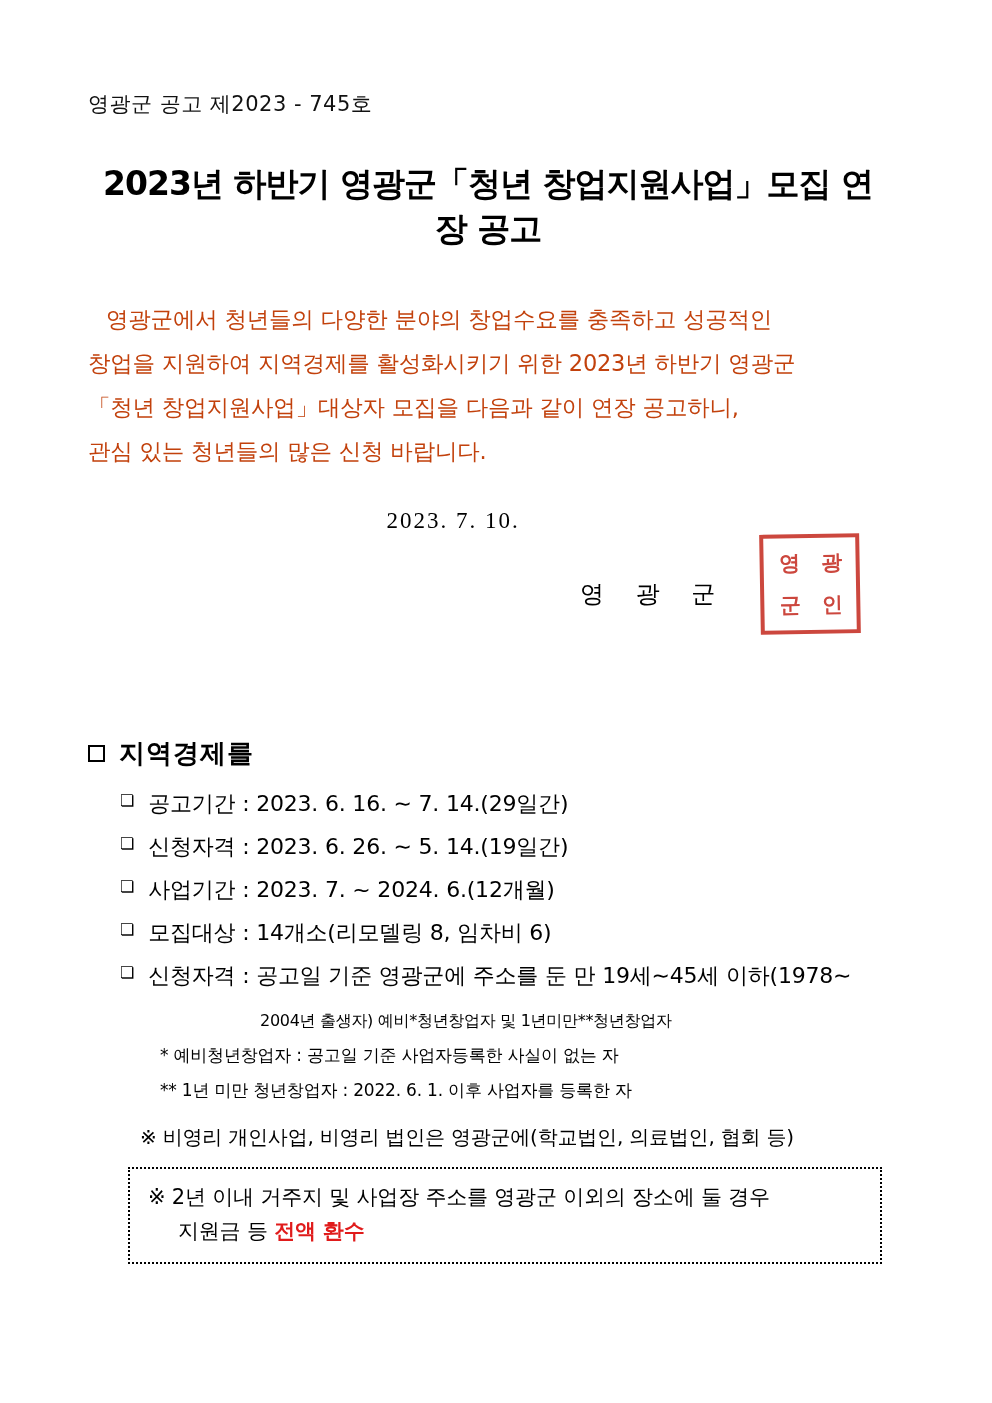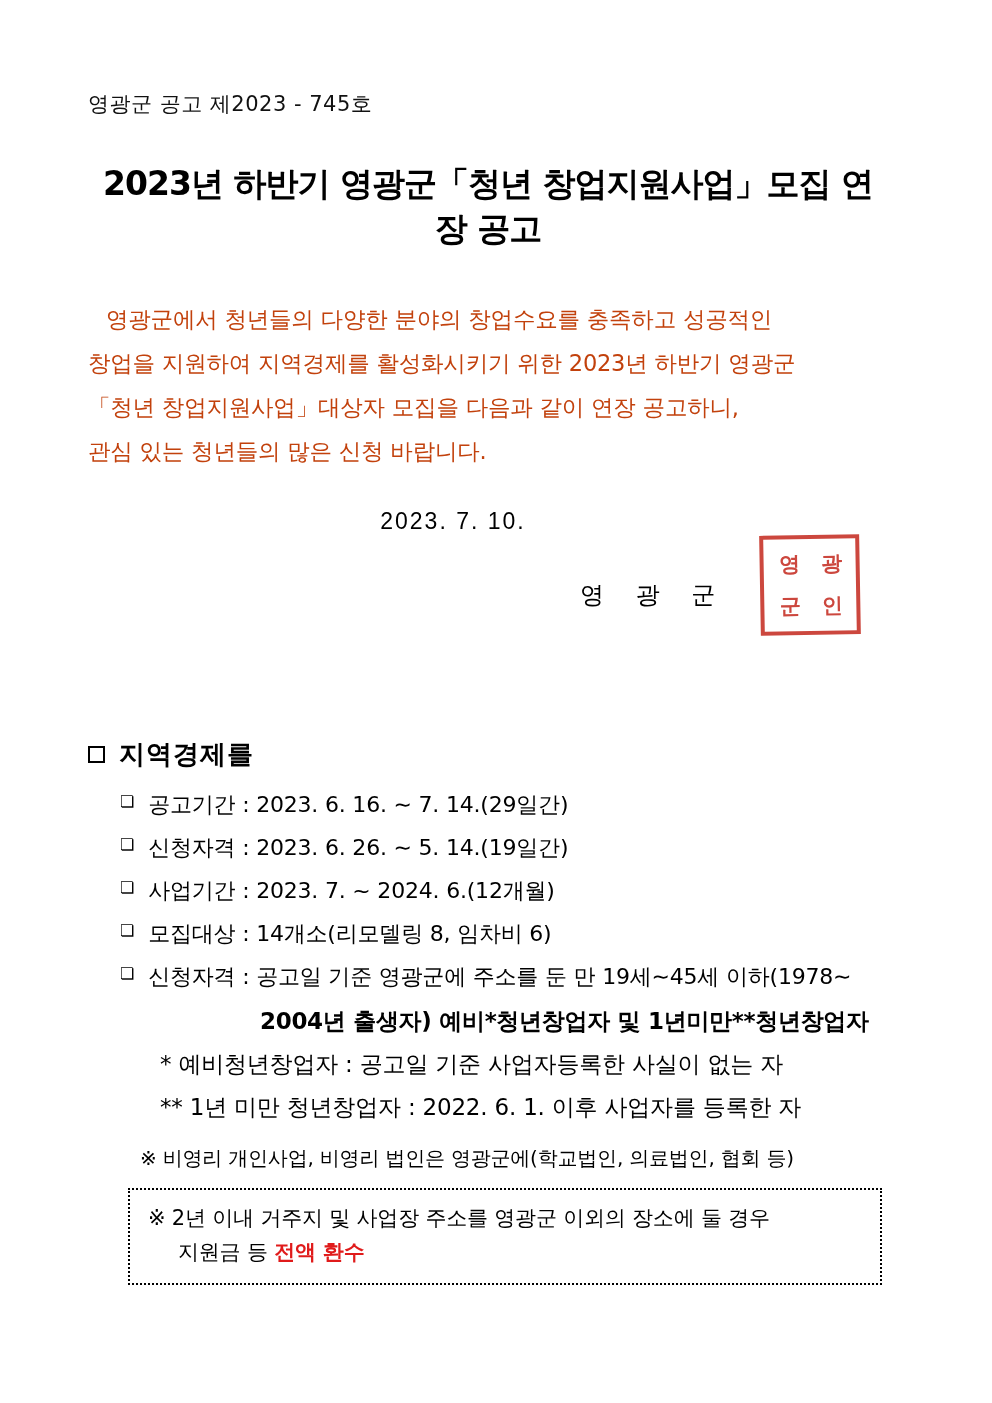--- a/index.html
+++ b/index.html
@@ -50,21 +50,21 @@
     color: #c2410c;
   }
   .intro .indent {
     padding-left: 18px;
   }
   .date-line {
     margin-top: 34px;
     text-align: center;
     font-size: 23px;
     letter-spacing: 2px;
-    font-family: Liberation Sans, sans-serif;
+    font-family: Liberation Serif, serif;
     padding-right: 70px;
   }
   .signer-row {
     margin-top: 22px;
     position: relative;
     height: 110px;
   }
   .signer {
     position: absolute;
     left: 492px;
@@ -134,30 +134,30 @@
     margin-bottom: 9px;
     letter-spacing: -0.2px;
   }
   .bullet-mark {
     font-size: 16px;
     line-height: 1.7;
     flex: 0 0 auto;
   }
   .bullet-text { line-height: 1.55; }
   .cont-line {
-    margin-top: 12px;
+    margin-top: 18px;
     margin-bottom: 10px;
     padding-left: 140px;
-    font-size: 23px;
-    font-family: "DejaVu Sans", sans-serif;
-    font-weight: bold;
+    font-size: 16px;
+    font-family: "DejaVu Sans", sans-serif;
+    font-weight: normal;
     letter-spacing: -0.3px;
   }
   .note {
-    font-size: 23px;
+    font-size: 17px;
     font-family: "DejaVu Sans", sans-serif;
     margin-top: 12px;
     padding-left: 40px;
     letter-spacing: -0.2px;
   }
   .note-sub {
     font-size: 18.5px;
     font-family: "DejaVu Sans", sans-serif;
     margin-top: 8px;
     padding-left: 76px;

